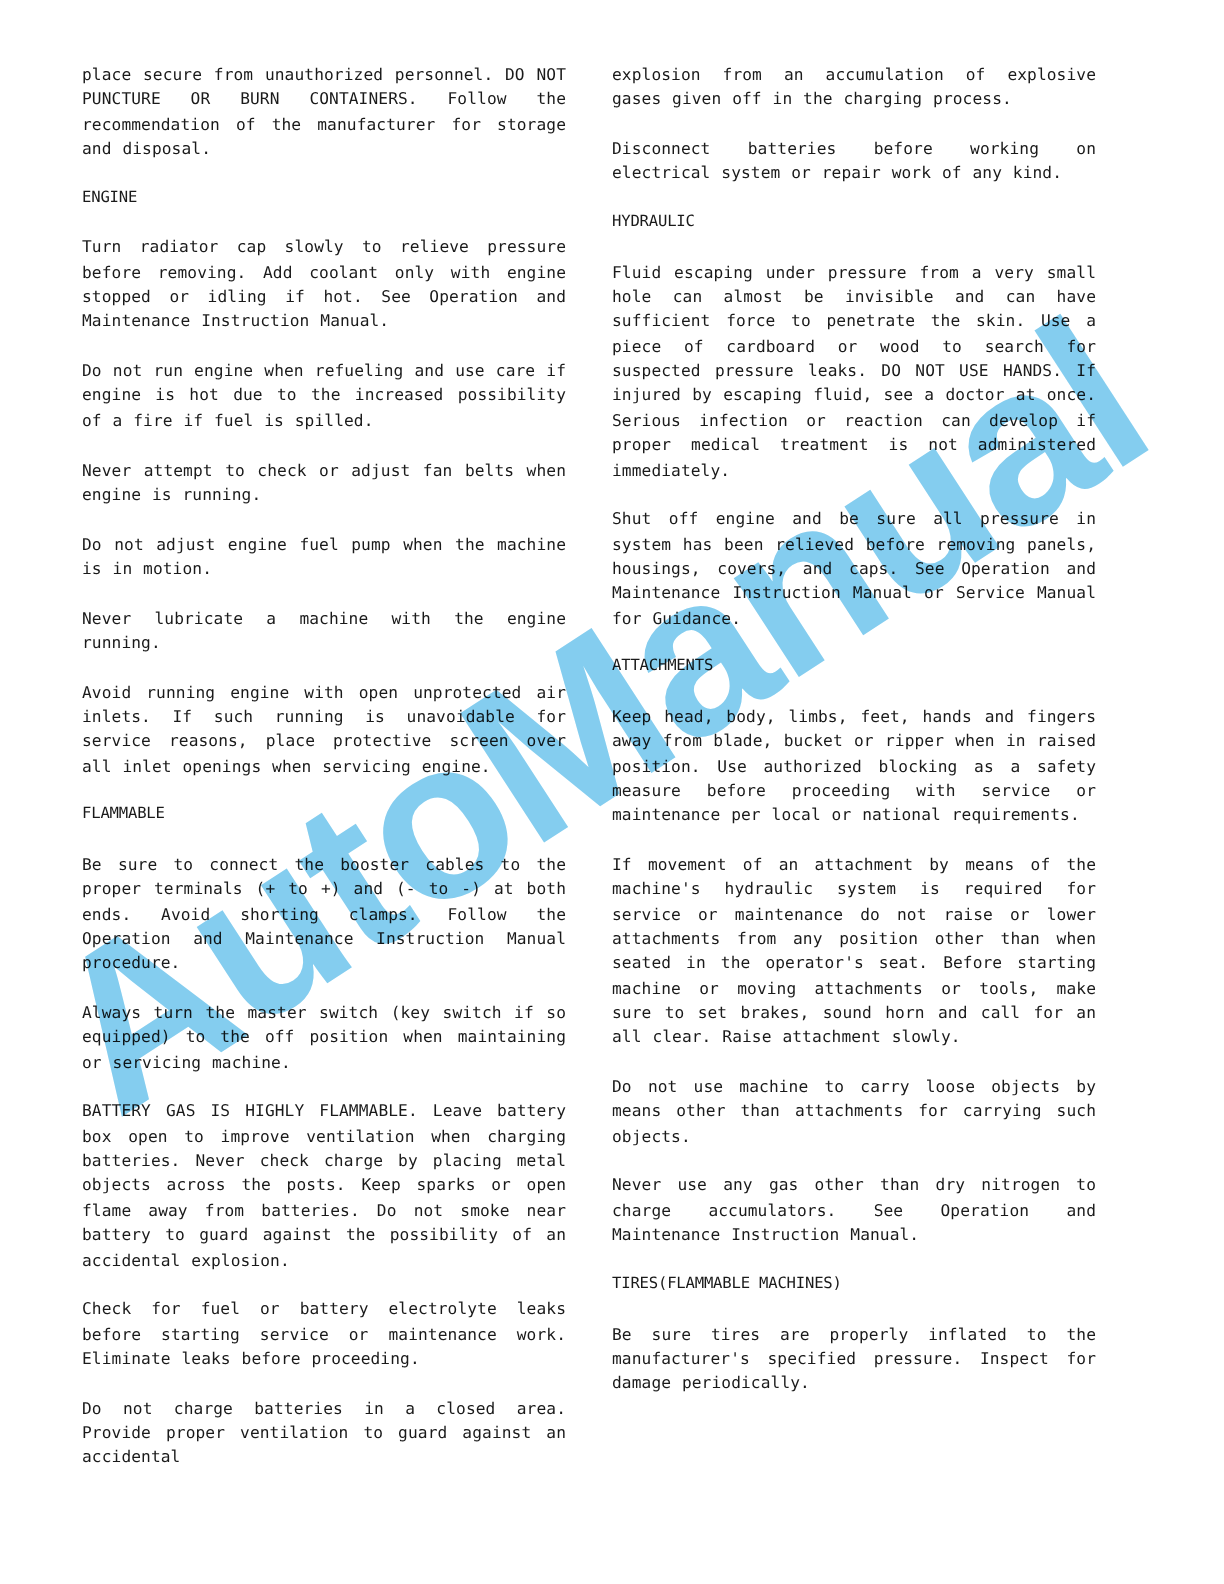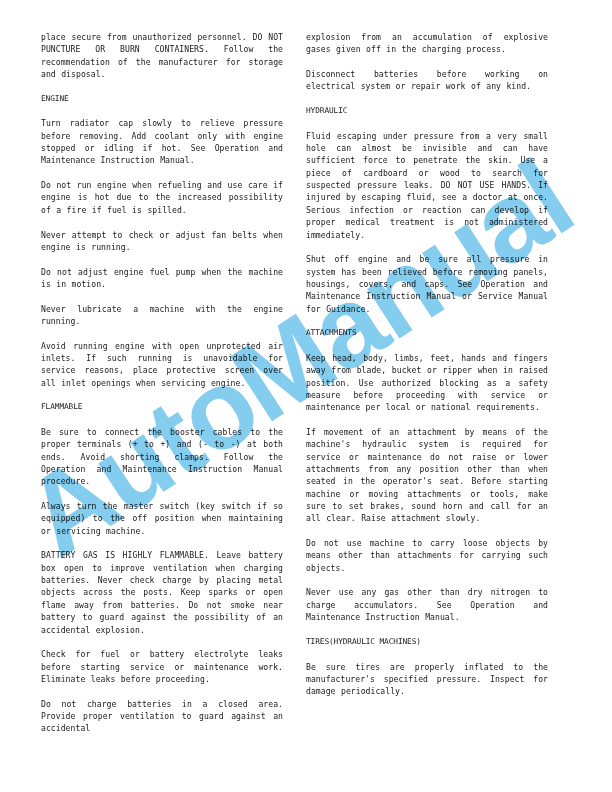--- a/index.html
+++ b/index.html
@@ -108,19 +108,19 @@
 
     <div>
       <div class="heading">ATTACHMENTS</div>
       <p class="para">Keep head, body, limbs, feet, hands and fingers away from blade, bucket or ripper when in raised position. Use authorized blocking as a safety measure before proceeding with service or maintenance per local or national requirements.</p>
       <p class="para">If movement of an attachment by means of the machine's hydraulic system is required for service or maintenance do not raise or lower attachments from any position other than when seated in the operator's seat. Before starting machine or moving attachments or tools, make sure to set brakes, sound horn and call for an all clear. Raise attachment slowly.</p>
       <p class="para">Do not use machine to carry loose objects by means other than attachments for carrying such objects.</p>
       <p class="para">Never use any gas other than dry nitrogen to charge accumulators. See Operation and Maintenance Instruction Manual.</p>
     </div>
 
     <div>
-      <div class="heading">TIRES(HYDRAULIC MACHINES)</div>
+      <div class="heading">TIRES(FLAMMABLE MACHINES)</div>
       <p class="para">Be sure tires are properly inflated to the manufacturer's specified pressure. Inspect for damage periodically.</p>
     </div>
   </div>
 
   <div class="watermark">AutoManual</div>
 </div>
 
 </body></html>

